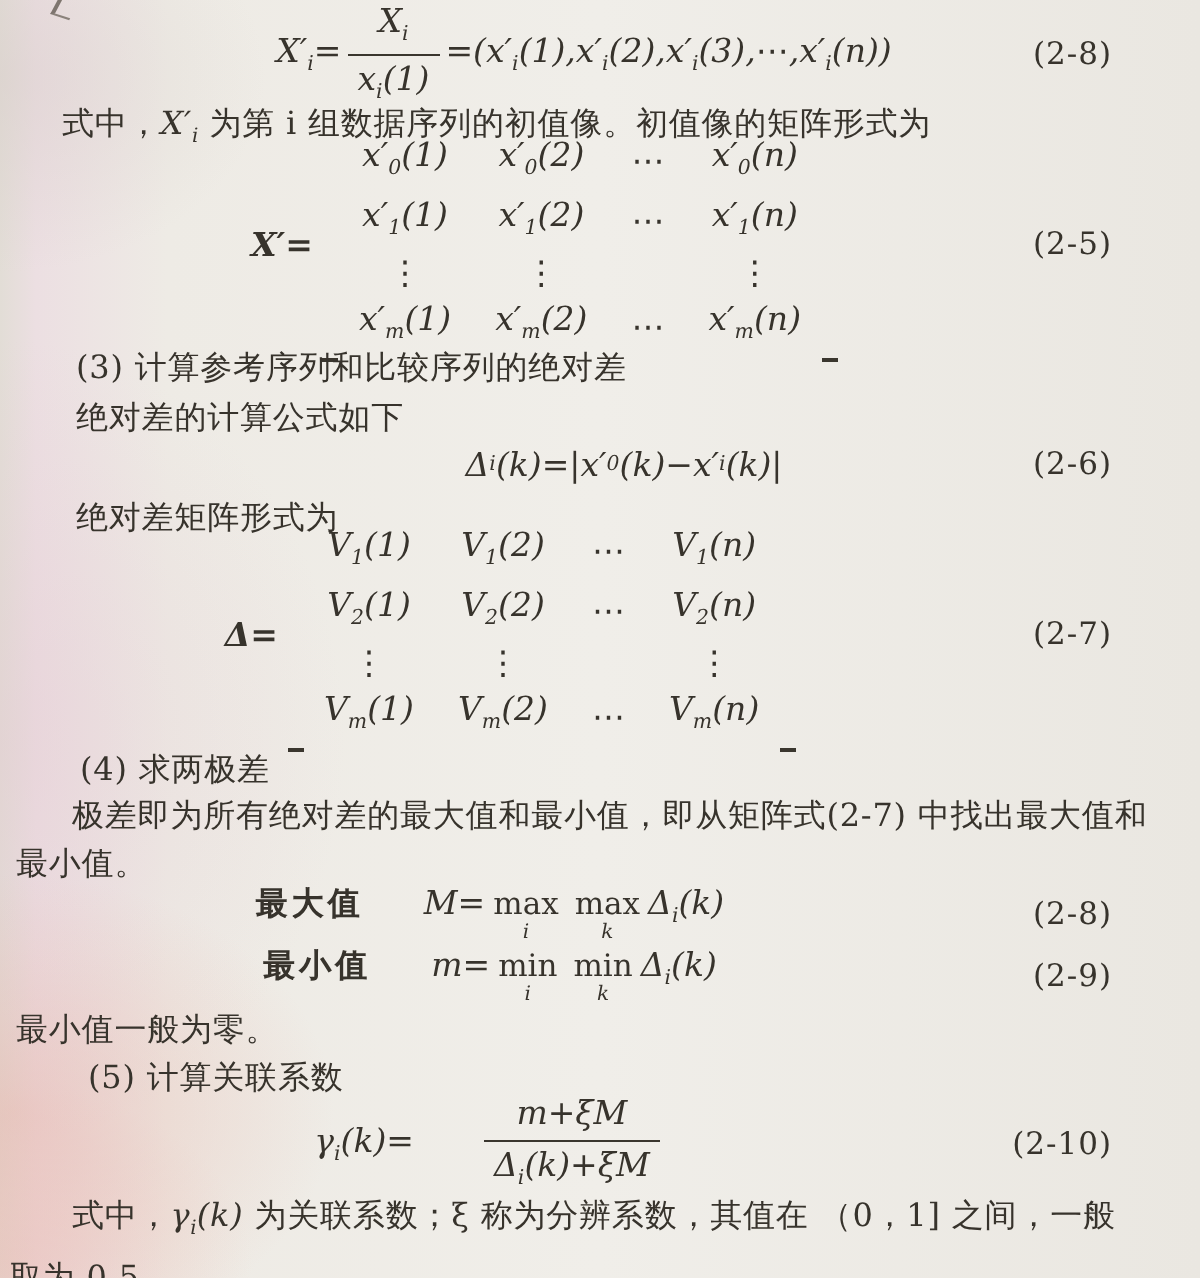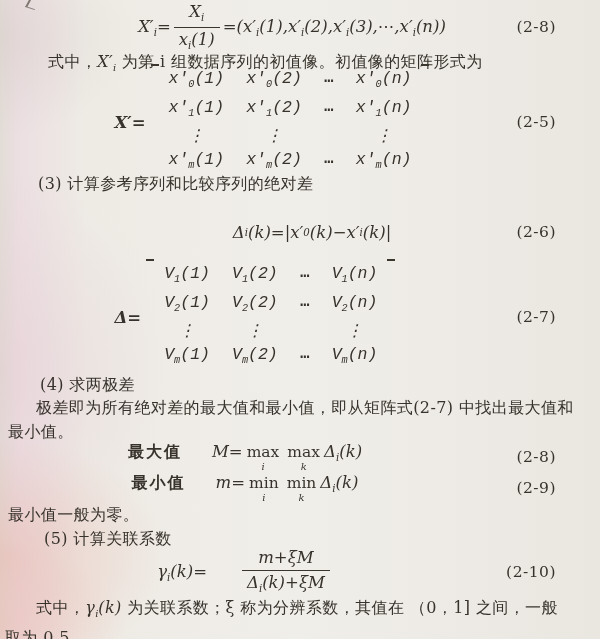--- a/index.html
+++ b/index.html
@@ -17,21 +17,21 @@
       radial-gradient(160px 120px at 1% 99%, rgba(236,190,182,0.5), rgba(236,190,182,0) 75%),
       linear-gradient(90deg, #e2ddd6, #ecdfe2 3%, #eeebe5 14%, #f0eee9 50%, #eae7e1 100%);
   }
   .blk { position:absolute; left:0; right:0; }
   .stray-mark {
     position:absolute; left:27px; top:0; width:8px; height:8px; opacity:.75;
     border-left:2px solid #5c544b; border-bottom:1.5px solid #6c645b;
     transform:rotate(18deg) skewX(-10deg);
   }
   p.para { margin:0; line-height:24px; letter-spacing:0.4px; }
-  .indent1 { padding-left:48px; }
+  .indent1 { padding-left:31px; }
   .indent-h { padding-left:38px; }
   .indent-h4 { padding-left:40px; }
   .indent-h5 { padding-left:44px; }
   .wrap-a { padding-left:8px; padding-right:26px; text-indent:28px; line-height:25px; }
   .wrap-b { padding-left:5px; padding-right:28px; text-indent:31px; line-height:23px; }
   .flush { padding-left:8px; }
 
   .eq-row { display:flex; align-items:center; justify-content:center; }
   .eq-body { display:inline-flex; align-items:center; font-style:italic; font-size:16.5px; white-space:nowrap; }
   .eq-body.base { align-items:baseline; }
@@ -46,21 +46,21 @@
   .sh-eq89 { transform:translateX(-55px); }
   .sh-eq10 { transform:translateX(-55px);gap:32px; }
 
   .msub { font-size:0.62em; vertical-align:-0.38em; letter-spacing:0; }
   .mi { font-style:italic; }
 
   .frac { display:inline-flex; flex-direction:column; align-items:center; margin:0 3px; line-height:1.25; }
   .frac .num { padding:0 5px 2px; }
   .frac .den { border-top:1.3px solid #3a362e; padding:2px 5px 0; }
 
-  .mtx { display:inline-flex; align-items:flex-start; margin-left:5px;font-family:Liberation Mono, monospace; }
+  .mtx { display:inline-flex; align-items:flex-end; margin-left:5px; }
   .brk { width:7px; flex:none; }
   .brk.l { border:1.5px solid #3a362e; border-right:none; }
   .brk.r { border:1.5px solid #3a362e; border-left:none; }
   .mtx-grid {
     display:grid; grid-template-columns:repeat(4,auto);
     column-gap:22px; row-gap:2px; padding:4px 10px;
     align-items:center; justify-items:center; line-height:21px;
   }
   .bold { font-weight:bold; }
   .cjk-label { font-style:normal; font-weight:700; letter-spacing:2px; margin-right:30px; font-size:16px; }
@@ -111,26 +111,28 @@
           <span>⋯</span>
           <span>x′<span class="msub">m</span>(n)</span>
         </span>
         <span class="brk r"></span>
       </span>
     </span>
     <span class="eq-num">(2-5)</span>
   </div>
 
   <p class="para blk indent-h" style="top:172px;">(3) 计算参考序列和比较序列的绝对差</p>
+  <p class="para blk indent-h" style="top:197px;">绝对差的计算公式如下</p>
 
   <div class="blk eq-row" style="top:217px; height:30px;">
     <span class="eq-body sh-eq6">Δ<span class="msub">i</span>(k)=|x′<span class="msub">0</span>(k)−x′<span class="msub">i</span>(k)|</span>
     <span class="eq-num">(2-6)</span>
   </div>
 
+  <p class="para blk indent-h" style="top:247px;">绝对差矩阵形式为</p>
 
   <div class="blk eq-row" style="top:266px; height:102px;">
     <span class="eq-body sh-eq7">
       <span class="bold">Δ=</span>
       <span class="mtx">
         <span class="brk l"></span>
         <span class="mtx-grid">
           <span>V<span class="msub">1</span>(1)</span>
           <span>V<span class="msub">1</span>(2)</span>
           <span>⋯</span>

